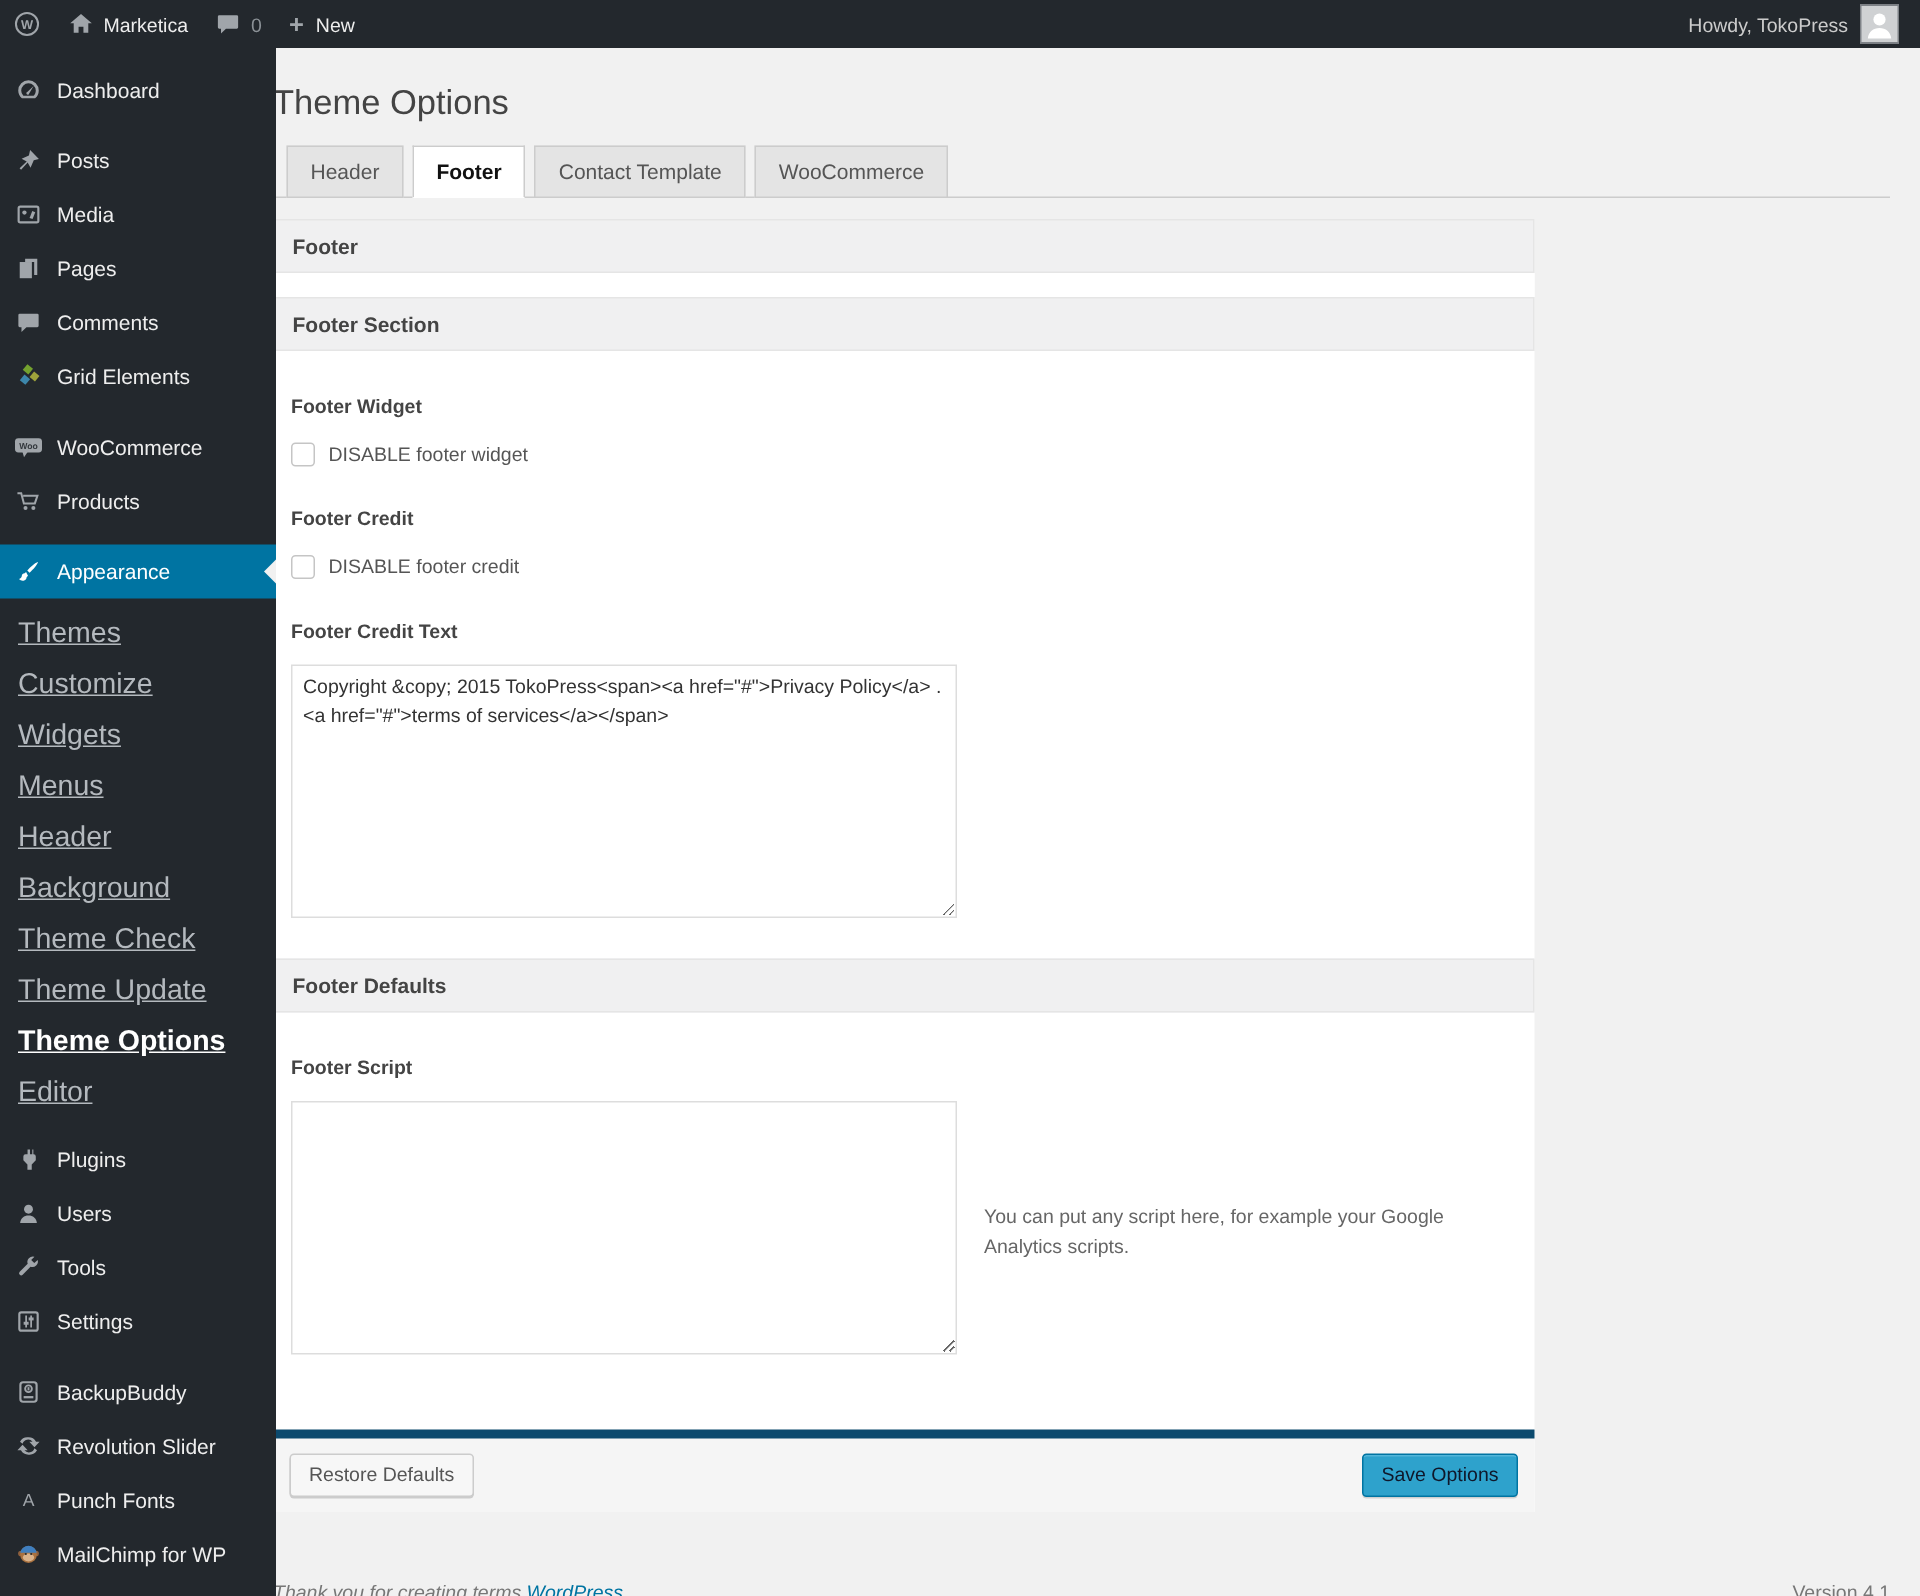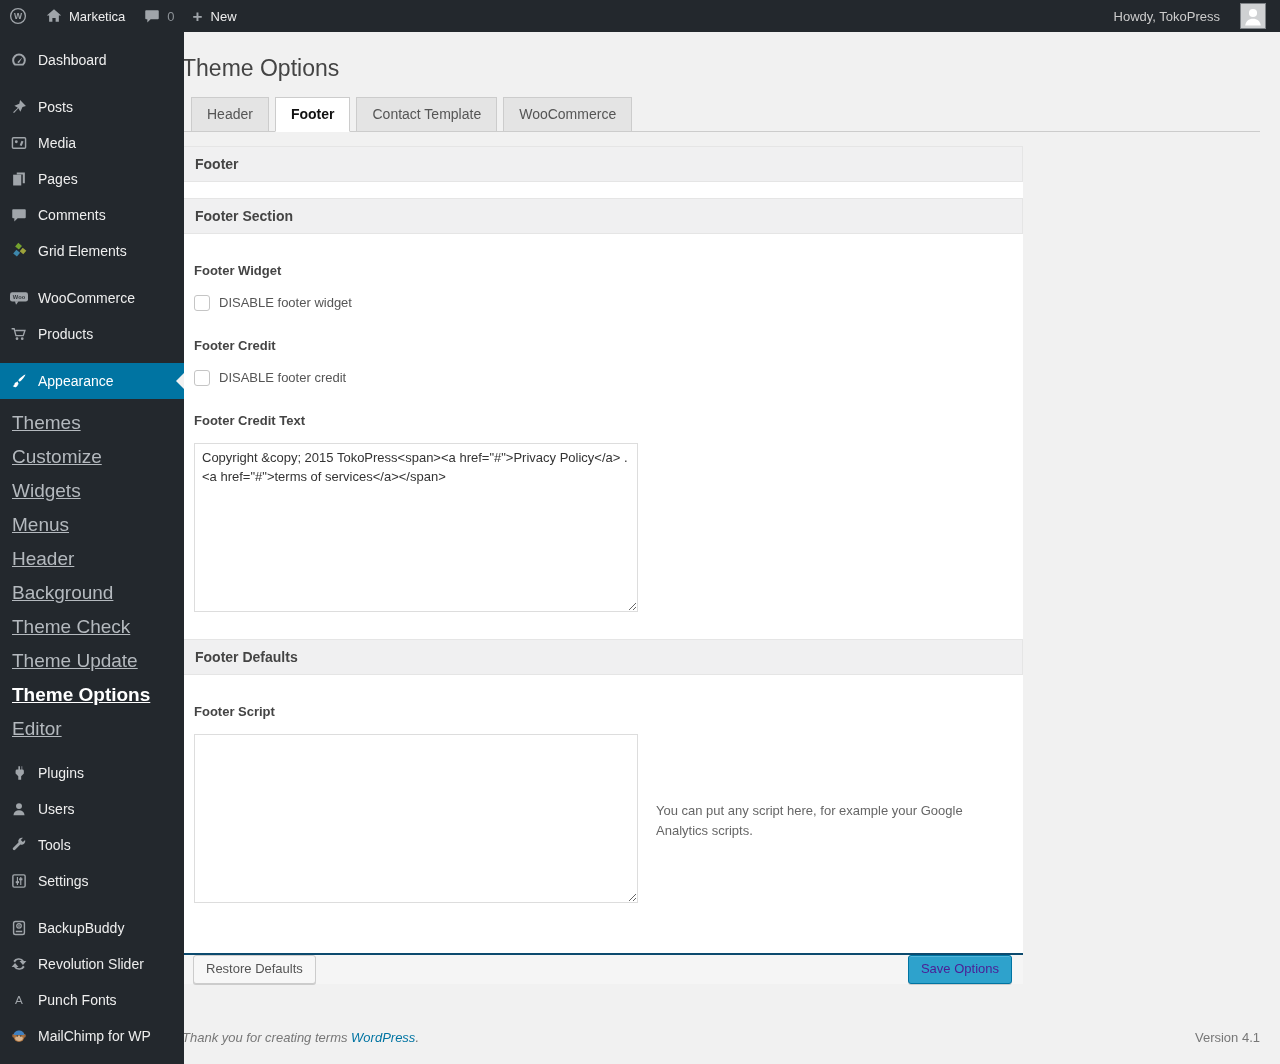--- a/index.html
+++ b/index.html
@@ -17,21 +17,21 @@
     position: fixed; top: 0; left: 0; right: 0; height: 32px;
     background: #23282d; color: #ccc;
     display: flex; align-items: center; z-index: 50;
   }
   .ab-item {
     display: flex; align-items: center; gap: 6px;
     height: 32px; padding: 0 9px; color: #eee; font-size: 13px; cursor: pointer;
   }
   .ab-item .ico { color: #a0a5aa; }
   .ab-count { color: #8b9196; }
-  .ab-right { margin-left: auto; display: flex; align-items: center; gap: 20px; padding-right: 14px; }
+  .ab-right { margin-left: auto; display: flex; align-items: center; gap: 8px; padding-right: 14px; }
   .ab-plus { font-size: 17px; font-weight: bold; color: #a0a5aa; line-height: 1; margin-right: 2px; }
   .avatar { width: 26px; height: 26px; background: #cfd1d3; border: 1px solid #7e8287; display:block; }
 
   
   .sidebar {
     position: fixed; top: 32px; left: 0; bottom: 0; width: 184px;
     background: #23282d; padding-top: 10px; z-index: 40;
   }
   .menu-item {
     display: flex; align-items: center; gap: 9px;
@@ -86,30 +86,30 @@
     width: 444px; height: 169px; margin-top: 15px;
     border: 1px solid #ddd; padding: 4px 7px;
     font-family: "Liberation Sans", "DejaVu Sans", sans-serif;
     font-size: 13px; line-height: 1.5; color: #333; resize: both;
   }
   .script-row { display: flex; align-items: center; }
   .script-help { width: 312px; margin-left: 18px; margin-top: 21px; color: #666; line-height: 1.55; }
   .body-spacer-a { height: 24px; }
   .body-spacer-b { height: 50px; }
   .panel-footer {
-    background: #f5f5f5; border-top: 2px solid #0c4a6e;
-    padding: 0 11px; display: flex; justify-content: space-between; align-items: center;
+    background: #f5f5f5; border-top: 6px solid #0c4a6e;
+    padding: 10px 11px; display: flex; justify-content: space-between; align-items: center;
   }
   .btn { font-family: inherit; font-size: 13px; border-radius: 3px; padding: 6px 12px; cursor: pointer; line-height: 1.15; }
   .btn-secondary {
     background: #f7f7f7; border: 1px solid #ccc; color: #555;
     box-shadow: 0 1px 0 #ccc;
   }
   .btn-primary {
-    background: #2ea2cc; border: 1px solid #0074a2; color: #4c1d95;
+    background: #2ea2cc; border: 1px solid #0074a2; color: #0f172a;
     box-shadow: inset 0 1px 0 rgba(120,200,230,.5), 0 1px 0 rgba(0,0,0,.15);
   }
 
   
   .page-footer {
     margin-top: 46px; display: flex; justify-content: space-between;
     color: #777; font-size: 13px; padding-bottom: 20px;
   }
   .thanks { font-style: italic; }
   .thanks a { color: #0074a2; }

